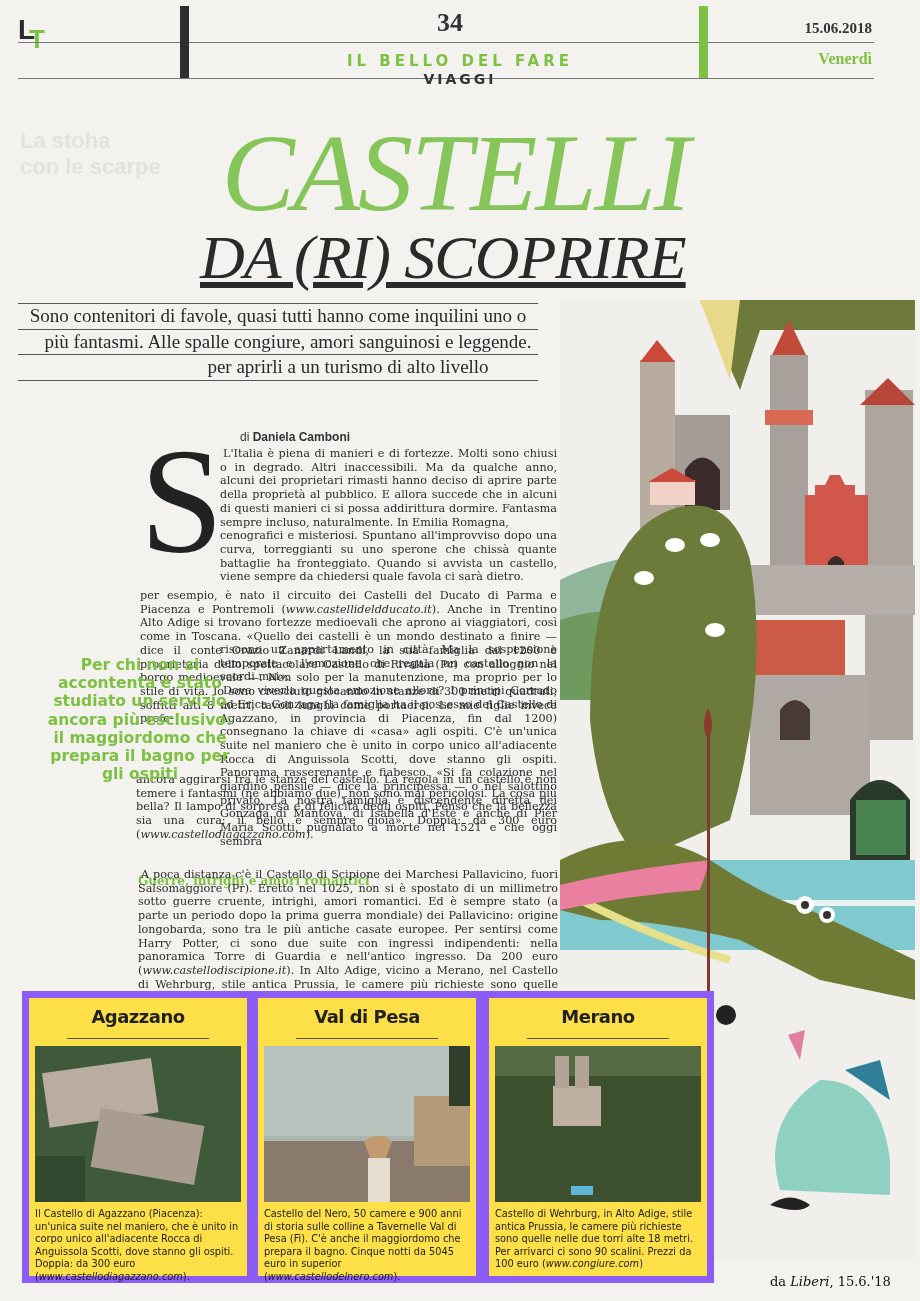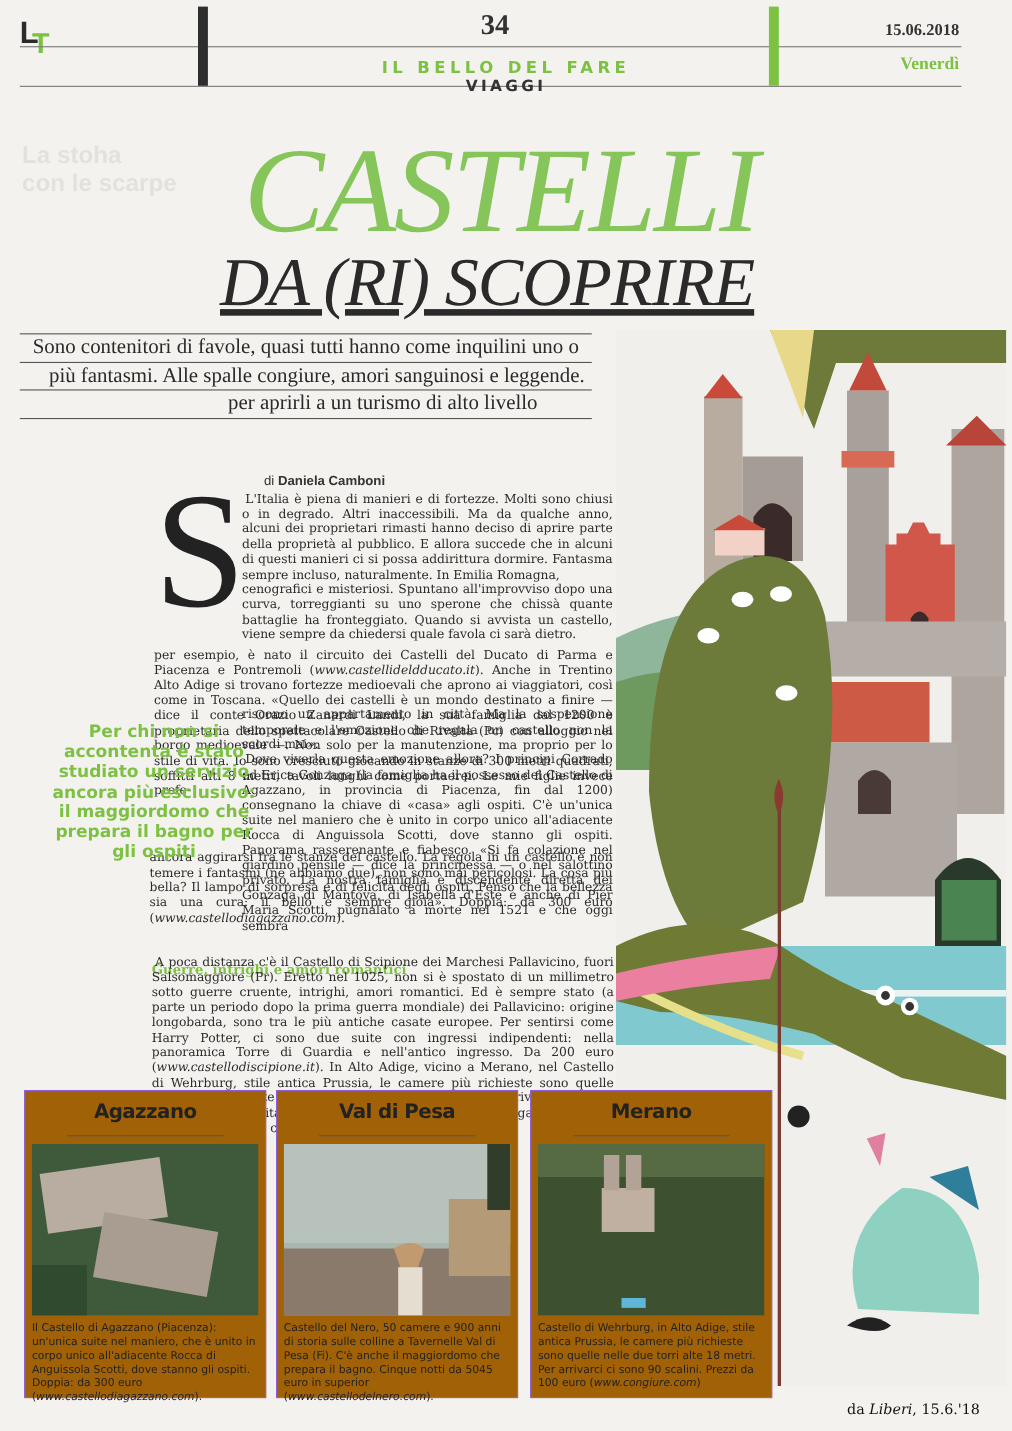--- a/index.html
+++ b/index.html
@@ -34,21 +34,21 @@
   .col-a{left:220px;top:447px;width:337px;}
   .col-b{left:140px;top:589px;width:417px;}
   .col-c{left:230px;top:671px;width:327px;}
   .col-d{left:136px;top:773px;width:421px;}
   .subhead{left:138px;top:845px;font:bold 12px "DejaVu Serif",serif;color:#7dc142;margin-top:29px;}
   .col-e{left:138px;top:868px;width:420px;}
   .pullquote{left:40px;top:656px;width:200px;text-align:center;font:bold 15.5px "DejaVu Sans",sans-serif;color:#7dc142;line-height:18.2px;}
   
   .illus{left:560px;top:300px;width:355px;height:960px;overflow:hidden;}
   
-  .box{top:991px;width:218px;height:278px;border:1px solid #8b5cf6;background:#a16207;}
+  .box{top:991px;width:218px;height:278px;border:7px solid #8b5cf6;background:#fde047;}
   .box-title{position:absolute;top:8px;left:0;width:100%;text-align:center;font:bold 18px "DejaVu Sans",sans-serif;color:#222;letter-spacing:-0.5px;}
   .box-rule{position:absolute;top:40px;left:38px;width:142px;height:1px;background:#555;}
   .box-photo{position:absolute;top:48px;left:6px;width:206px;height:156px;}
   .box-cap{position:absolute;top:210px;left:6px;width:208px;font:9.8px "DejaVu Sans",sans-serif;line-height:12.6px;color:#222;}
   .box-cap i{font-style:italic;}
   .credit{left:770px;top:1274px;font:13px "DejaVu Serif",serif;color:#111;}
   .credit i{font-style:italic;}
   .ghost{color:#d9d6d2;font:bold 22px "Liberation Sans",sans-serif;}
 </style>
 </head>

